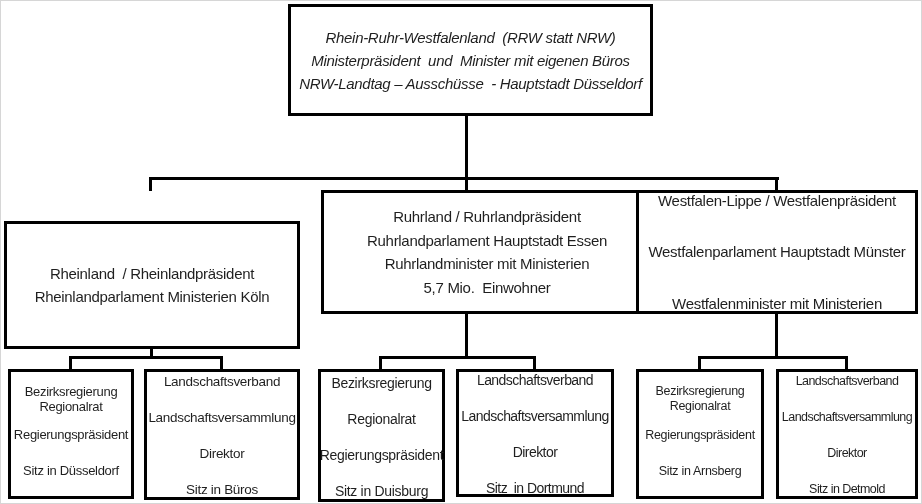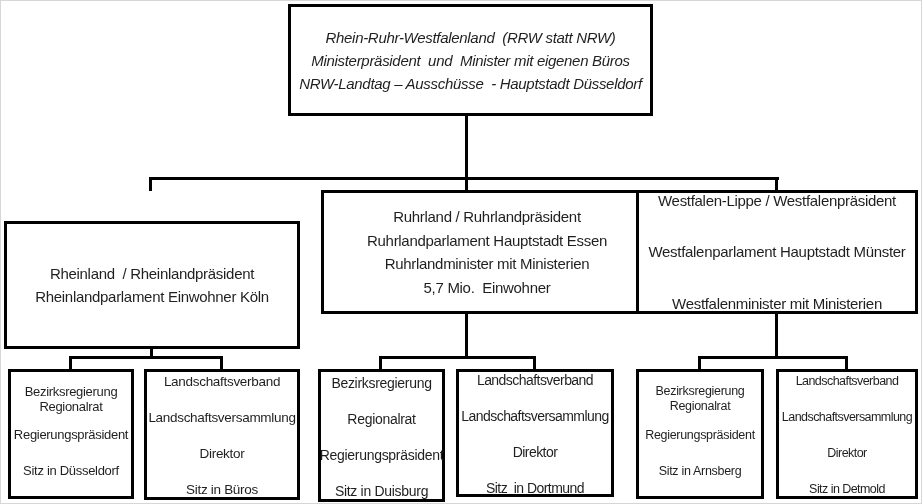--- a/index.html
+++ b/index.html
@@ -55,21 +55,21 @@
   <div class="line" style="left:844px;top:355px;width:3px;height:14px;"></div>
 
   <div class="box root" style="left:287px;top:3px;width:365px;height:112px;font-style:italic;">
     <div class="ln">Rhein-Ruhr-Westfalenland  (RRW statt NRW)</div>
     <div class="ln">Ministerpräsident  und  Minister mit eigenen Büros</div>
     <div class="ln">NRW-Landtag – Ausschüsse  - Hauptstadt Düsseldorf</div>
   </div>
 
   <div class="box mid" style="left:3px;top:188px;width:296px;height:128px;margin-top:32px;">
     <div class="ln">Rheinland  / Rheinlandpräsident</div>
-    <div class="ln">Rheinlandparlament Einwohner Köln</div>
+    <div class="ln">Rheinlandparlament Ministerien Köln</div>
   </div>
 
   <div class="box mid" style="left:320px;top:189px;width:332px;height:124px;">
     <div class="ln">Ruhrland / Ruhrlandpräsident</div>
     <div class="ln">Ruhrlandparlament Hauptstadt Essen</div>
     <div class="ln">Ruhrlandminister mit Ministerien</div>
     <div class="ln">5,7 Mio.  Einwohner</div>
   </div>
 
   <div class="box mid" style="left:635px;top:189px;width:282px;height:124px;gap:28px;">

